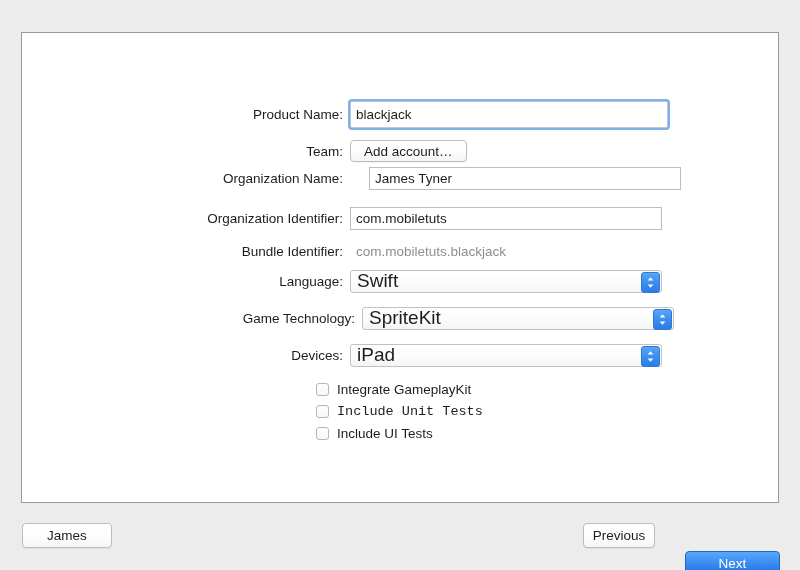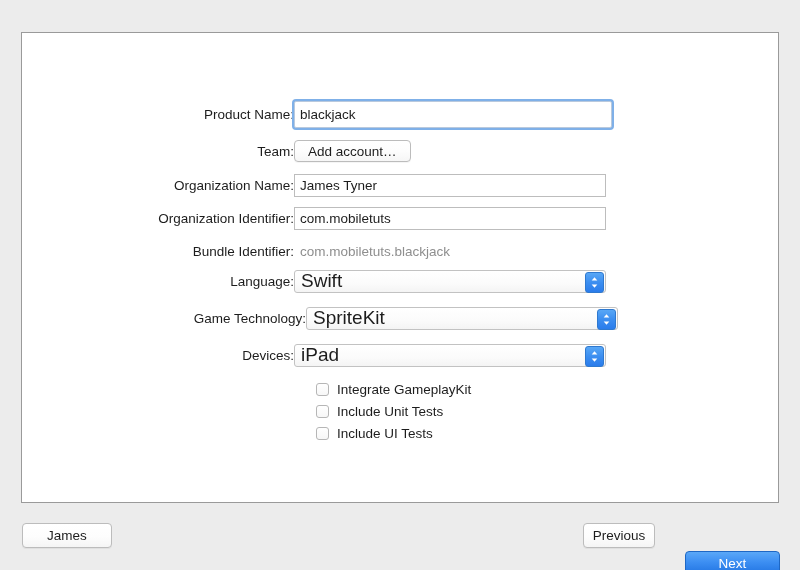--- a/index.html
+++ b/index.html
@@ -51,22 +51,23 @@
   }
   .row {
     position: absolute;
     left: 0;
     width: 758px;
     height: 26px;
     display: flex;
     align-items: center;
   }
   .label {
-    width: 272px;
+    width: 328px;
     text-align: right;
+    padding-right: 7px;
     font-size: 13.5px;
     color: #1d1d1d;
     box-sizing: border-box;
     white-space: nowrap;
   }
   .field-wrap {
     position: relative;
     display: flex;
     align-items: flex-end;
   }
@@ -219,21 +220,21 @@
           <div class="field-wrap">
             <input type="text" class="textfield focused" value="blackjack" style="">
           </div>
         </div>
         <div class="row" style="top: 105px;">
           <div class="label">Team:</div>
           <div class="field-wrap">
             <button class="smallbutton">Add account…</button>
           </div>
         </div>
-        <div class="row" style="top: 139px;">
+        <div class="row" style="top: 132px; gap: 19px;">
           <div class="label">Organization Name:</div>
           <div class="field-wrap">
             <input type="text" class="textfield" value="James Tyner" style="">
           </div>
         </div>
         <div class="row" style="top: 172px;">
           <div class="label">Organization Identifier:</div>
           <div class="field-wrap">
             <input type="text" class="textfield" value="com.mobiletuts" style="">
           </div>
@@ -284,21 +285,21 @@
                 </svg>
               </span>
             </div>
           </div>
         </div>
         <div class="checkrow" style="top: 345px;">
           <div class="spacer"></div>
           <div class="checkbox"></div>
           <div class="checklabel">Integrate GameplayKit</div>
         </div>
-        <div class="checkrow" style="top: 367px;">
+        <div class="checkrow" style="top: 367px; font-family: Liberation Mono, monospace;">
           <div class="spacer"></div>
           <div class="checkbox"></div>
           <div class="checklabel">Include Unit Tests</div>
         </div>
         <div class="checkrow" style="top: 389px;">
           <div class="spacer"></div>
           <div class="checkbox"></div>
           <div class="checklabel">Include UI Tests</div>
         </div>
       </div>

